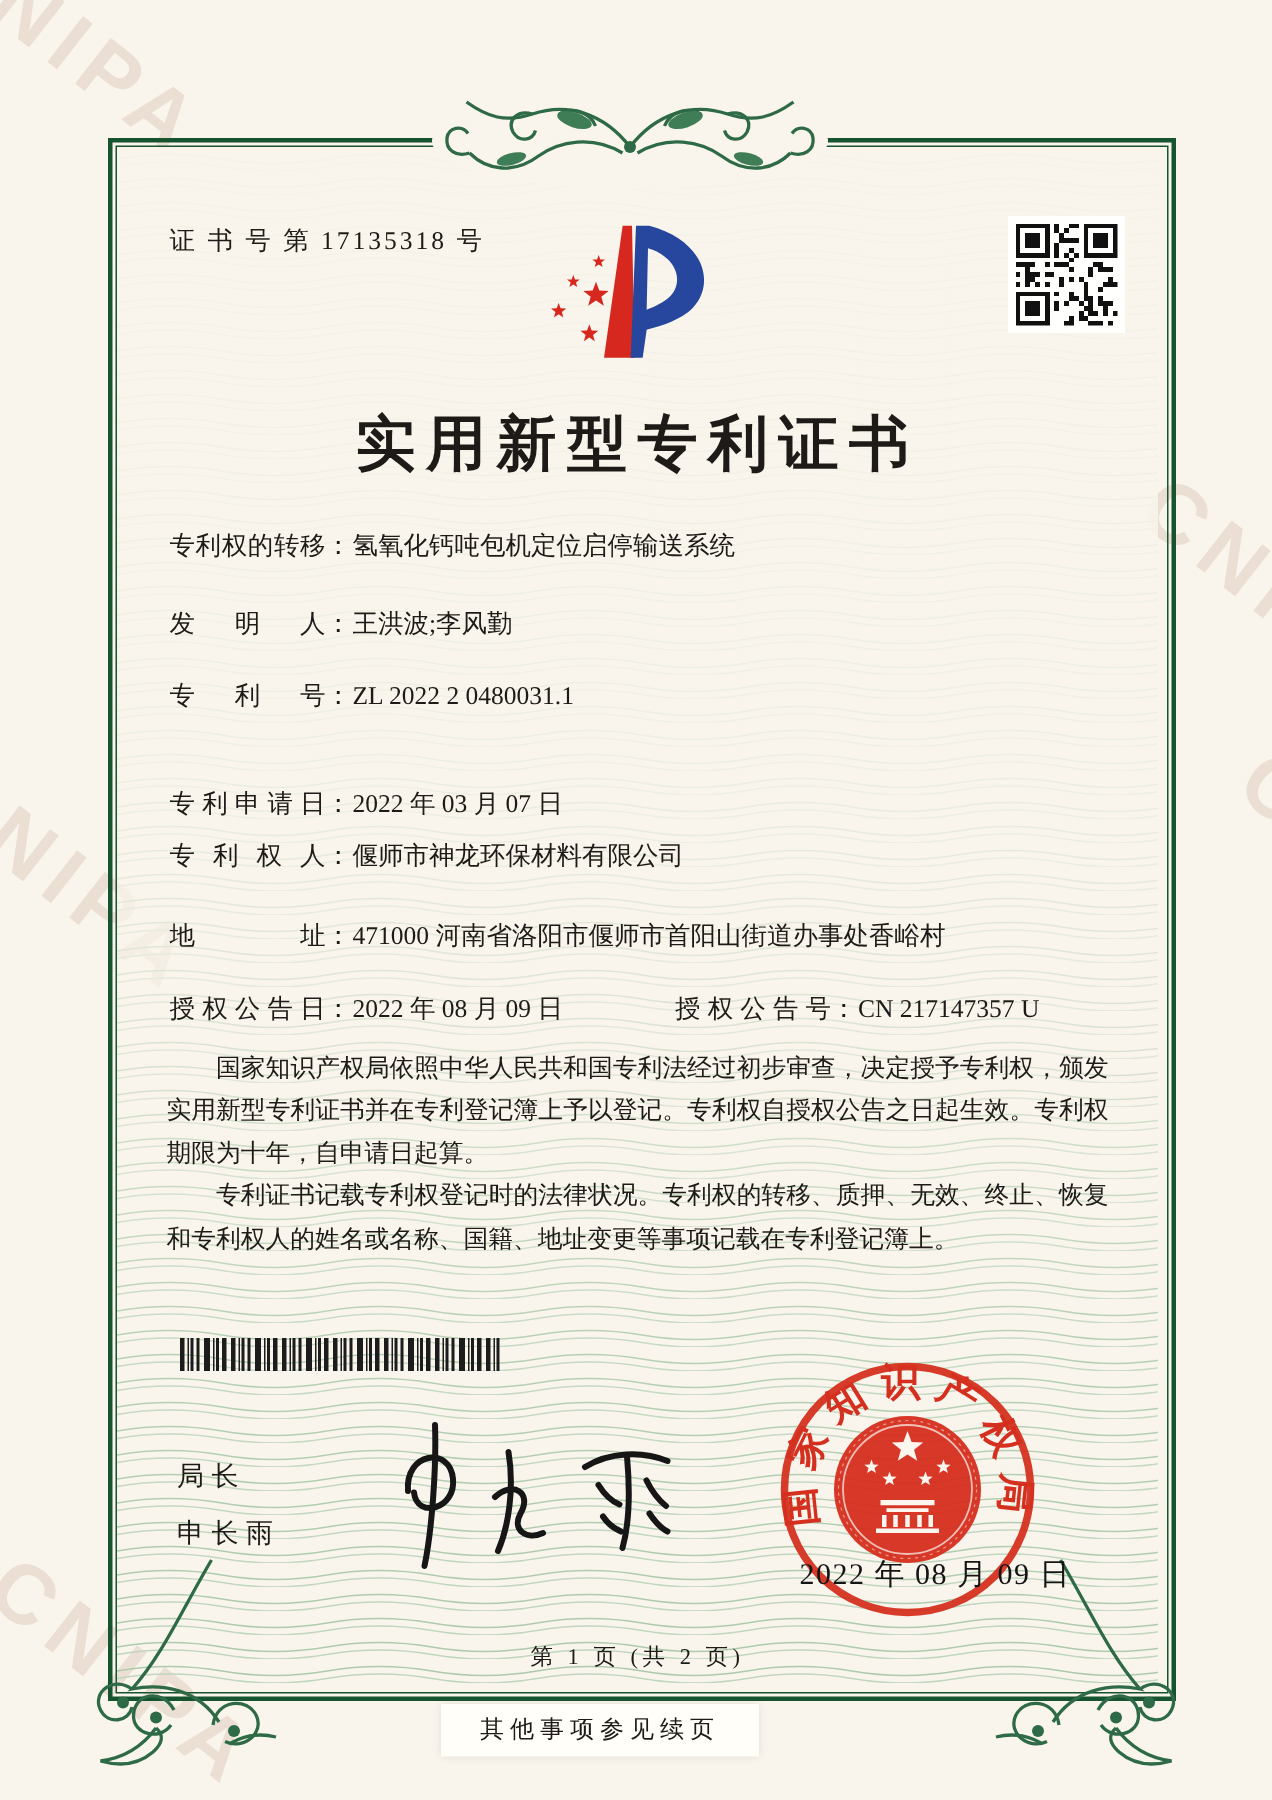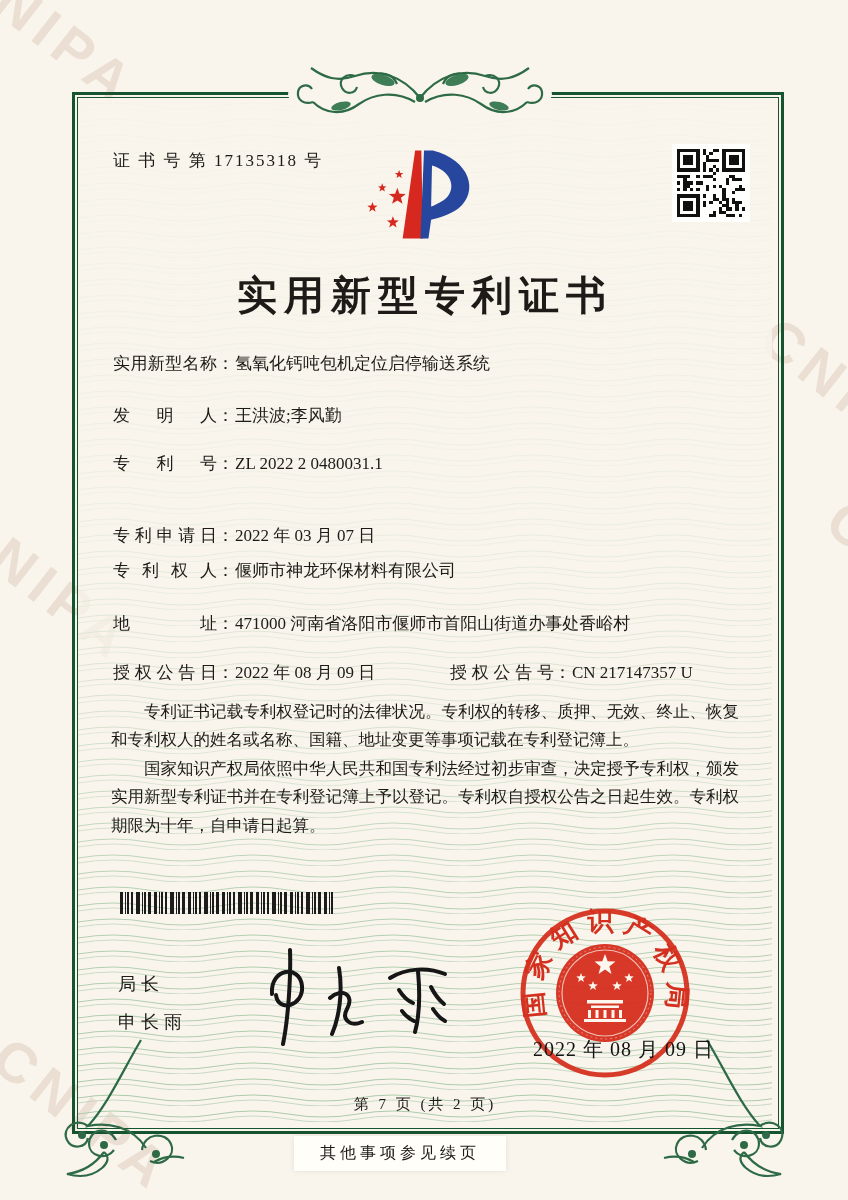--- a/index.html
+++ b/index.html
@@ -355,21 +355,21 @@
           <rect x="16" y="20" width="1" height="1" fill="#111"></rect>
           <rect x="17" y="20" width="1" height="1" fill="#111"></rect>
           <rect x="19" y="20" width="1" height="1" fill="#111"></rect>
         </svg>
     </div>
 
     <div class="title">实用新型专利证书</div>
 
     <div class="fields">
       <div class="f-row" style="top:0">
-        <span class="f-label">实用新型名称</span><span class="f-colon">：</span><span class="f-value">氢氧化钙吨包机定位启停输送系统</span>
+        <span class="f-label">专利权的转移</span><span class="f-colon">：</span><span class="f-value">氢氧化钙吨包机定位启停输送系统</span>
       </div>
       <div class="f-row" style="top:52px">
         <span class="f-label">发明人</span><span class="f-colon">：</span><span class="f-value">王洪波;李风勤</span>
       </div>
       <div class="f-row" style="top:100px">
         <span class="f-label">专利号</span><span class="f-colon">：</span><span class="f-value">ZL 2022 2 0480031.1</span>
       </div>
       <div class="f-row" style="top:172px">
         <span class="f-label">专利申请日</span><span class="f-colon">：</span><span class="f-value">2022 年 03 月 07 日</span>
       </div>
@@ -381,22 +381,22 @@
       </div>
       <div class="f-row" style="top:309px">
         <span class="f-label">授权公告日</span><span class="f-colon">：</span><span class="f-value">2022 年 08 月 09 日</span>
         <span class="f-group2">
           <span class="f-label">授权公告号</span><span class="f-colon">：</span><span class="f-value">CN 217147357 U</span>
         </span>
       </div>
     </div>
 
     <div class="paras">
+      <p>国家知识产权局依照中华人民共和国专利法经过初步审查，决定授予专利权，颁发实用新型专利证书并在专利登记簿上予以登记。专利权自授权公告之日起生效。专利权期限为十年，自申请日起算。</p>
       <p>专利证书记载专利权登记时的法律状况。专利权的转移、质押、无效、终止、恢复和专利权人的姓名或名称、国籍、地址变更等事项记载在专利登记簿上。</p>
-      <p>国家知识产权局依照中华人民共和国专利法经过初步审查，决定授予专利权，颁发实用新型专利证书并在专利登记簿上予以登记。专利权自授权公告之日起生效。专利权期限为十年，自申请日起算。</p>
     </div>
 
     <svg class="barcode" id="barcode" width="218" height="22">
         <rect x="0" y="0" width="3" height="22" fill="#1c1c1c"></rect>
         <rect x="5" y="0" width="1" height="22" fill="#1c1c1c"></rect>
         <rect x="7" y="0" width="2" height="22" fill="#1c1c1c"></rect>
         <rect x="11" y="0" width="2" height="22" fill="#1c1c1c"></rect>
         <rect x="16" y="0" width="4" height="22" fill="#1c1c1c"></rect>
         <rect x="22" y="0" width="1" height="22" fill="#1c1c1c"></rect>
         <rect x="24" y="0" width="2" height="22" fill="#1c1c1c"></rect>
@@ -490,16 +490,16 @@
           <rect x="78.5" y="105" width="3" height="8"></rect>
           <rect x="86.5" y="105" width="3" height="8"></rect>
           <rect x="94.5" y="105" width="3" height="8"></rect>
           <rect x="102" y="105" width="3" height="8"></rect>
           <rect x="67" y="114" width="42" height="3"></rect>
         </g>
       </g>
     </svg>
     <div class="seal-date">2022 年 08 月 09 日</div>
 
-    <div class="page-no">第 7 页 (共 2 页)</div>
+    <div class="page-no">第 1 页 (共 2 页)</div>
     <div class="footer-note">其他事项参见续页</div>
   </div>
 </div>
 
 </body></html>

